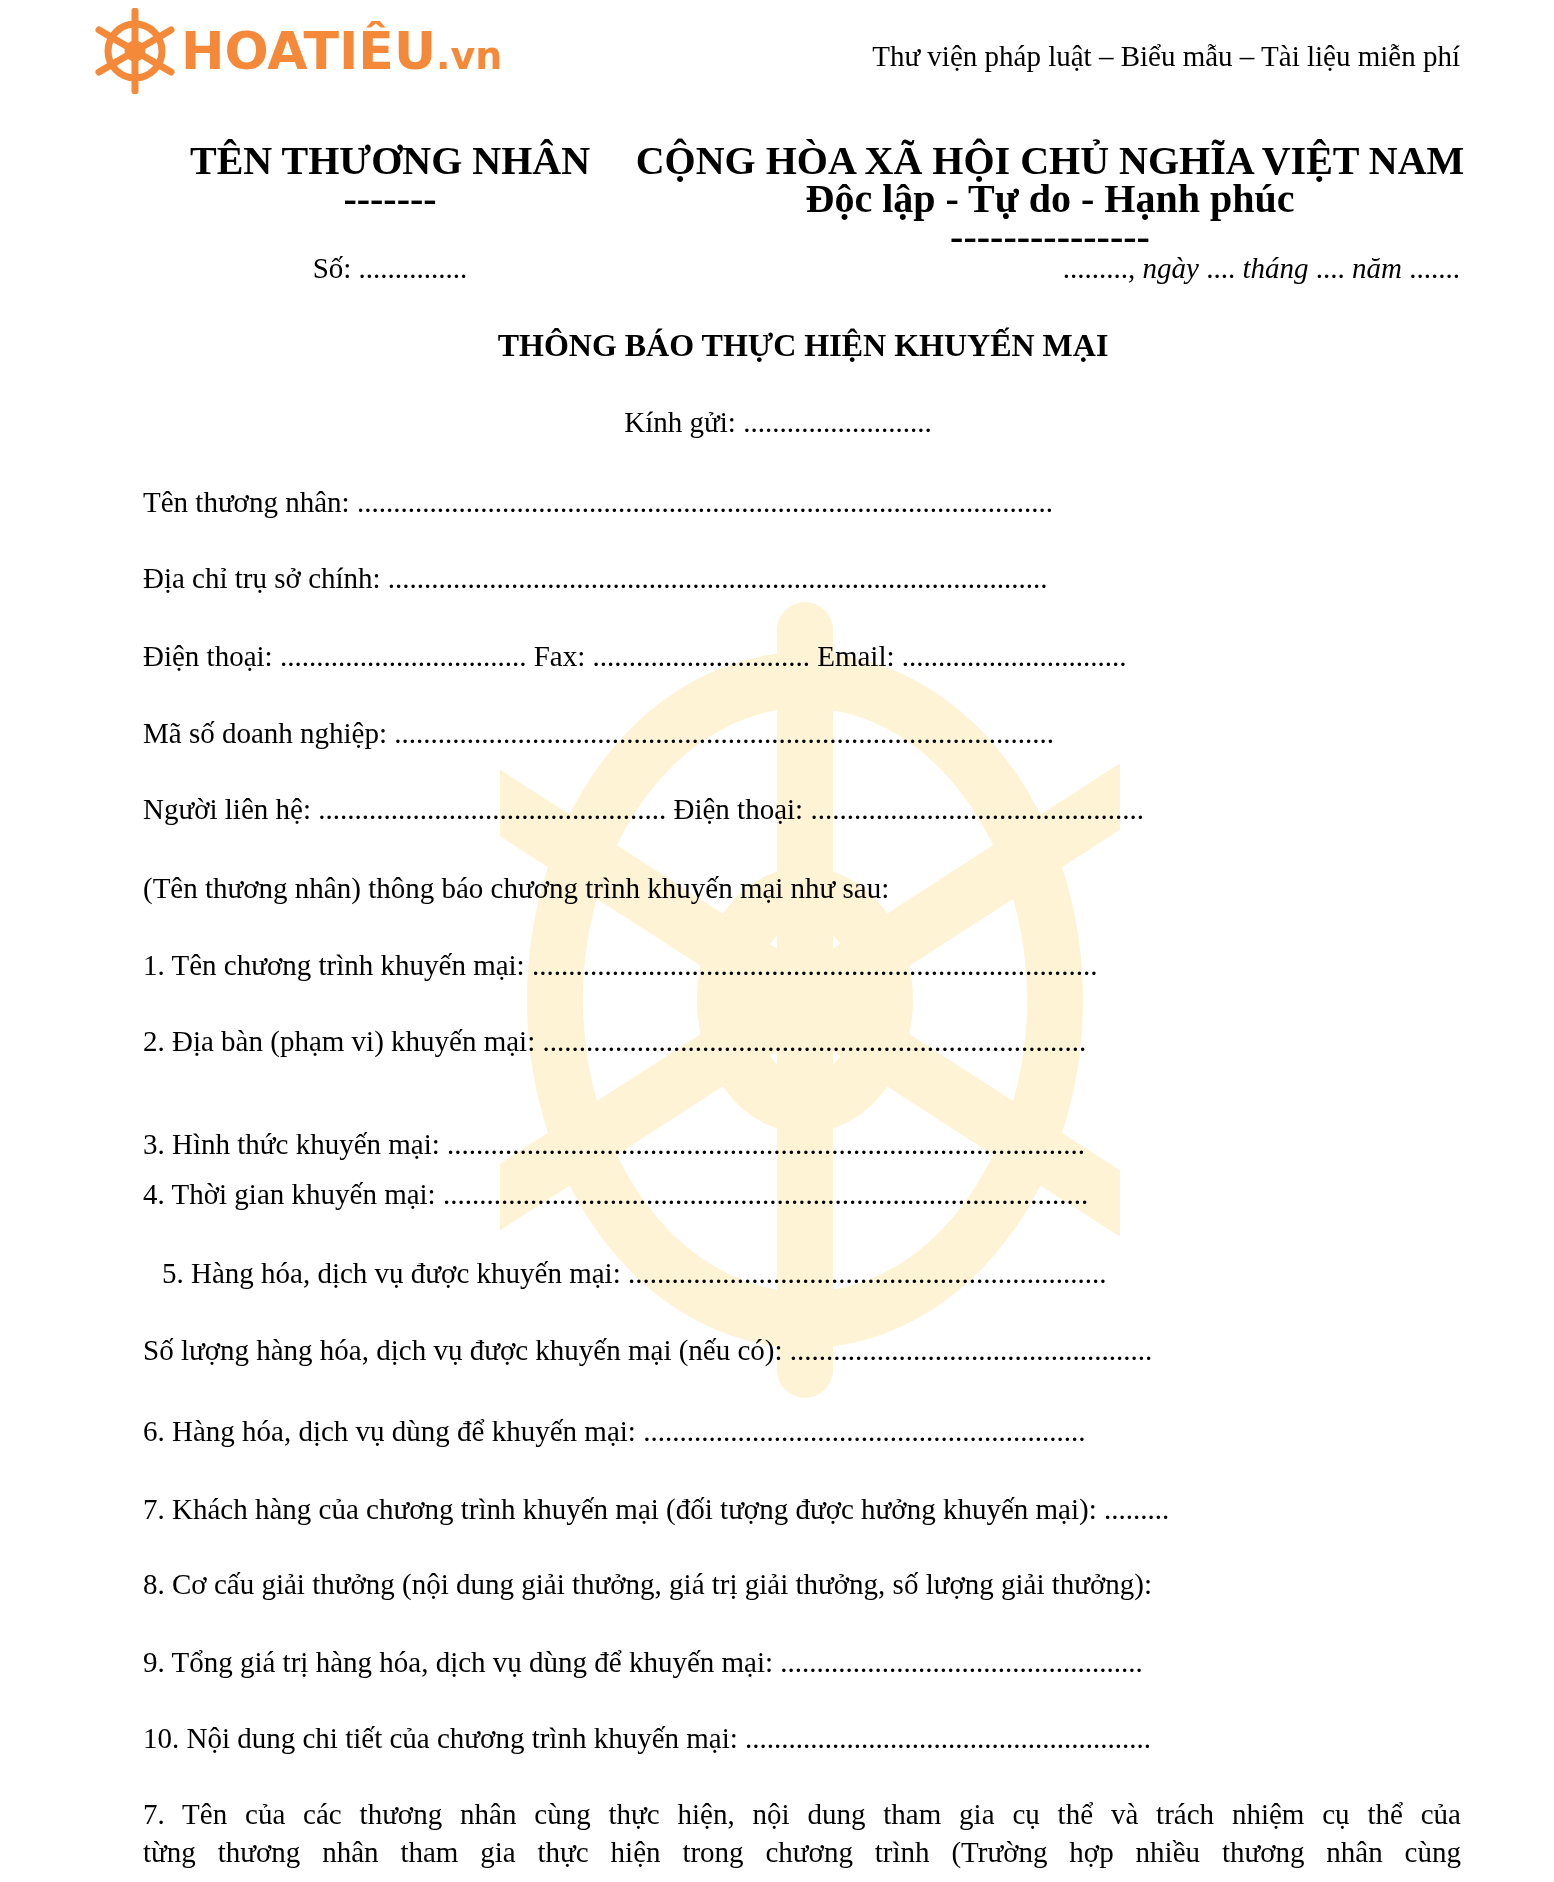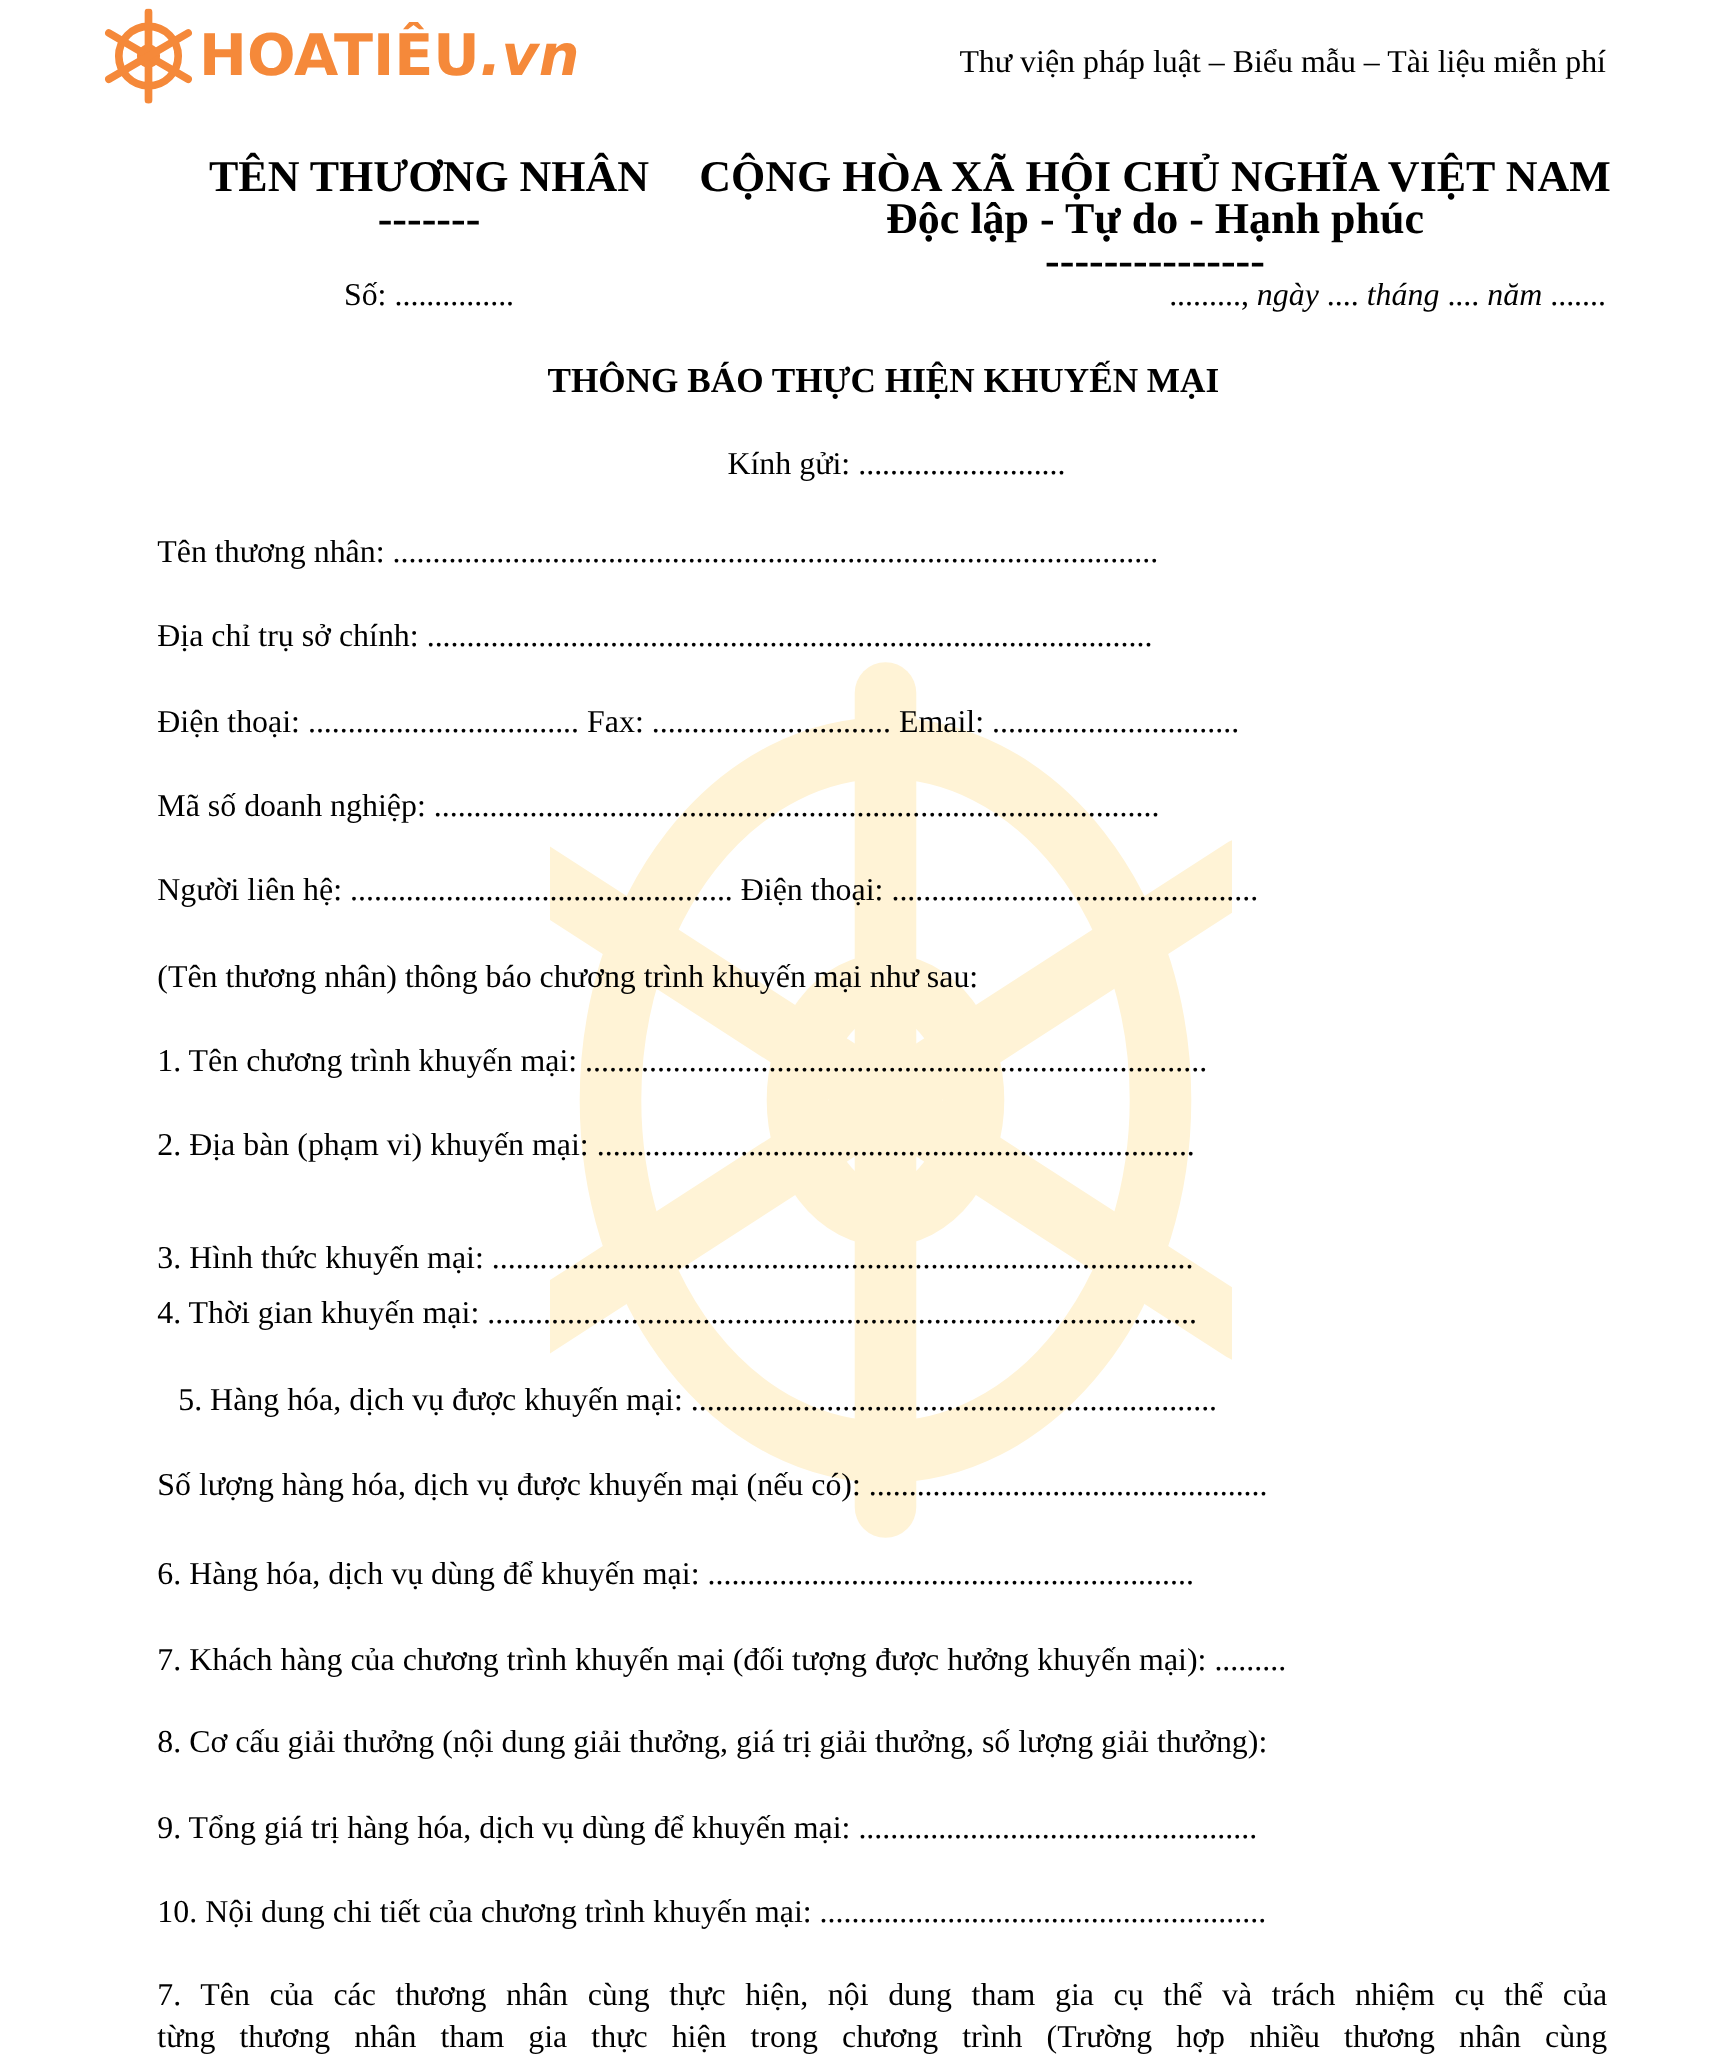--- a/index.html
+++ b/index.html
@@ -8,21 +8,21 @@
       font-family: "Liberation Serif", "DejaVu Serif", serif; color: #000;
     }
     .abs { position: absolute; white-space: nowrap; }
 
     
     .watermark { position: absolute; left: 500px; top: 600px; width: 620px; height: 800px; z-index: 0; pointer-events: none; }
 
     
     .logo { position: absolute; left: 95px; top: 8px; height: 86px; display: flex; align-items: center; z-index: 2; }
     .logo-text { font-family: "DejaVu Sans", "Liberation Sans", sans-serif; font-weight: bold; font-size: 52px; color: #f5893a; letter-spacing: 0px; margin-left: 6px; }
-    .logo-text .tld { font-size: 52px; font-style: italic; }
+    .logo-text .tld { font-size: 38px; }
     .tagline { right: 94px; top: 40px; font-size: 29px; z-index: 2; }
 
     .hdr-bold { font-weight: bold; font-size: 40px; z-index: 2; }
     .center-x { transform: translateX(-50%); }
     .body-line { left: 143px; font-size: 29px; z-index: 2; line-height: 36px; }
     .italic { font-style: italic; }
     .para11 { left: 143px; width: 1318px; font-size: 29px; line-height: 38px; text-align: justify; text-align-last: justify; white-space: normal; z-index: 2; }
   </style>
 </head>
 <body>
@@ -59,21 +59,21 @@
 <div class="abs hdr-bold center-x" style="left:1050px; top:175px;">Độc lập - Tự do - Hạnh phúc</div>
 <div class="abs hdr-bold center-x" style="left:1050px; top:213px;">---------------</div>
 
 <div class="abs center-x" style="left:390px; top:252px; font-size:29px;">Số: ...............</div>
 <div class="abs" style="right:94px; top:252px; font-size:29px;">
   <span>........., </span><span class="italic">ngày</span><span> .... </span><span class="italic">tháng</span><span> .... </span><span class="italic">năm</span><span> .......</span>
 </div>
 
 <div class="abs hdr-bold center-x" style="left:803px; top:327px; font-size:32px;">THÔNG BÁO THỰC HIỆN KHUYẾN MẠI</div>
 
-<div class="abs center-x" style="left:815px; top:406px; font-size:29px; z-index:2;">Kính gửi: ..........................</div>
+<div class="abs center-x" style="left:778px; top:406px; font-size:29px; z-index:2;">Kính gửi: ..........................</div>
 
 <div class="abs body-line" style="top:484px;">Tên thương nhân: ................................................................................................</div>
 <div class="abs body-line" style="top:560px;">Địa chỉ trụ sở chính: ...........................................................................................</div>
 <div class="abs body-line" style="top:638px;">Điện thoại: .................................. Fax: .............................. Email: ...............................</div>
 <div class="abs body-line" style="top:715px;">Mã số doanh nghiệp: ...........................................................................................</div>
 <div class="abs body-line" style="top:791px;">Người liên hệ: ................................................ Điện thoại: ..............................................</div>
 <div class="abs body-line" style="top:870px;">(Tên thương nhân) thông báo chương trình khuyến mại như sau:</div>
 
 <div class="abs body-line" style="top:947px;">1. Tên chương trình khuyến mại: ..............................................................................</div>
 <div class="abs body-line" style="top:1023px;">2. Địa bàn (phạm vi) khuyến mại: ...........................................................................</div>

